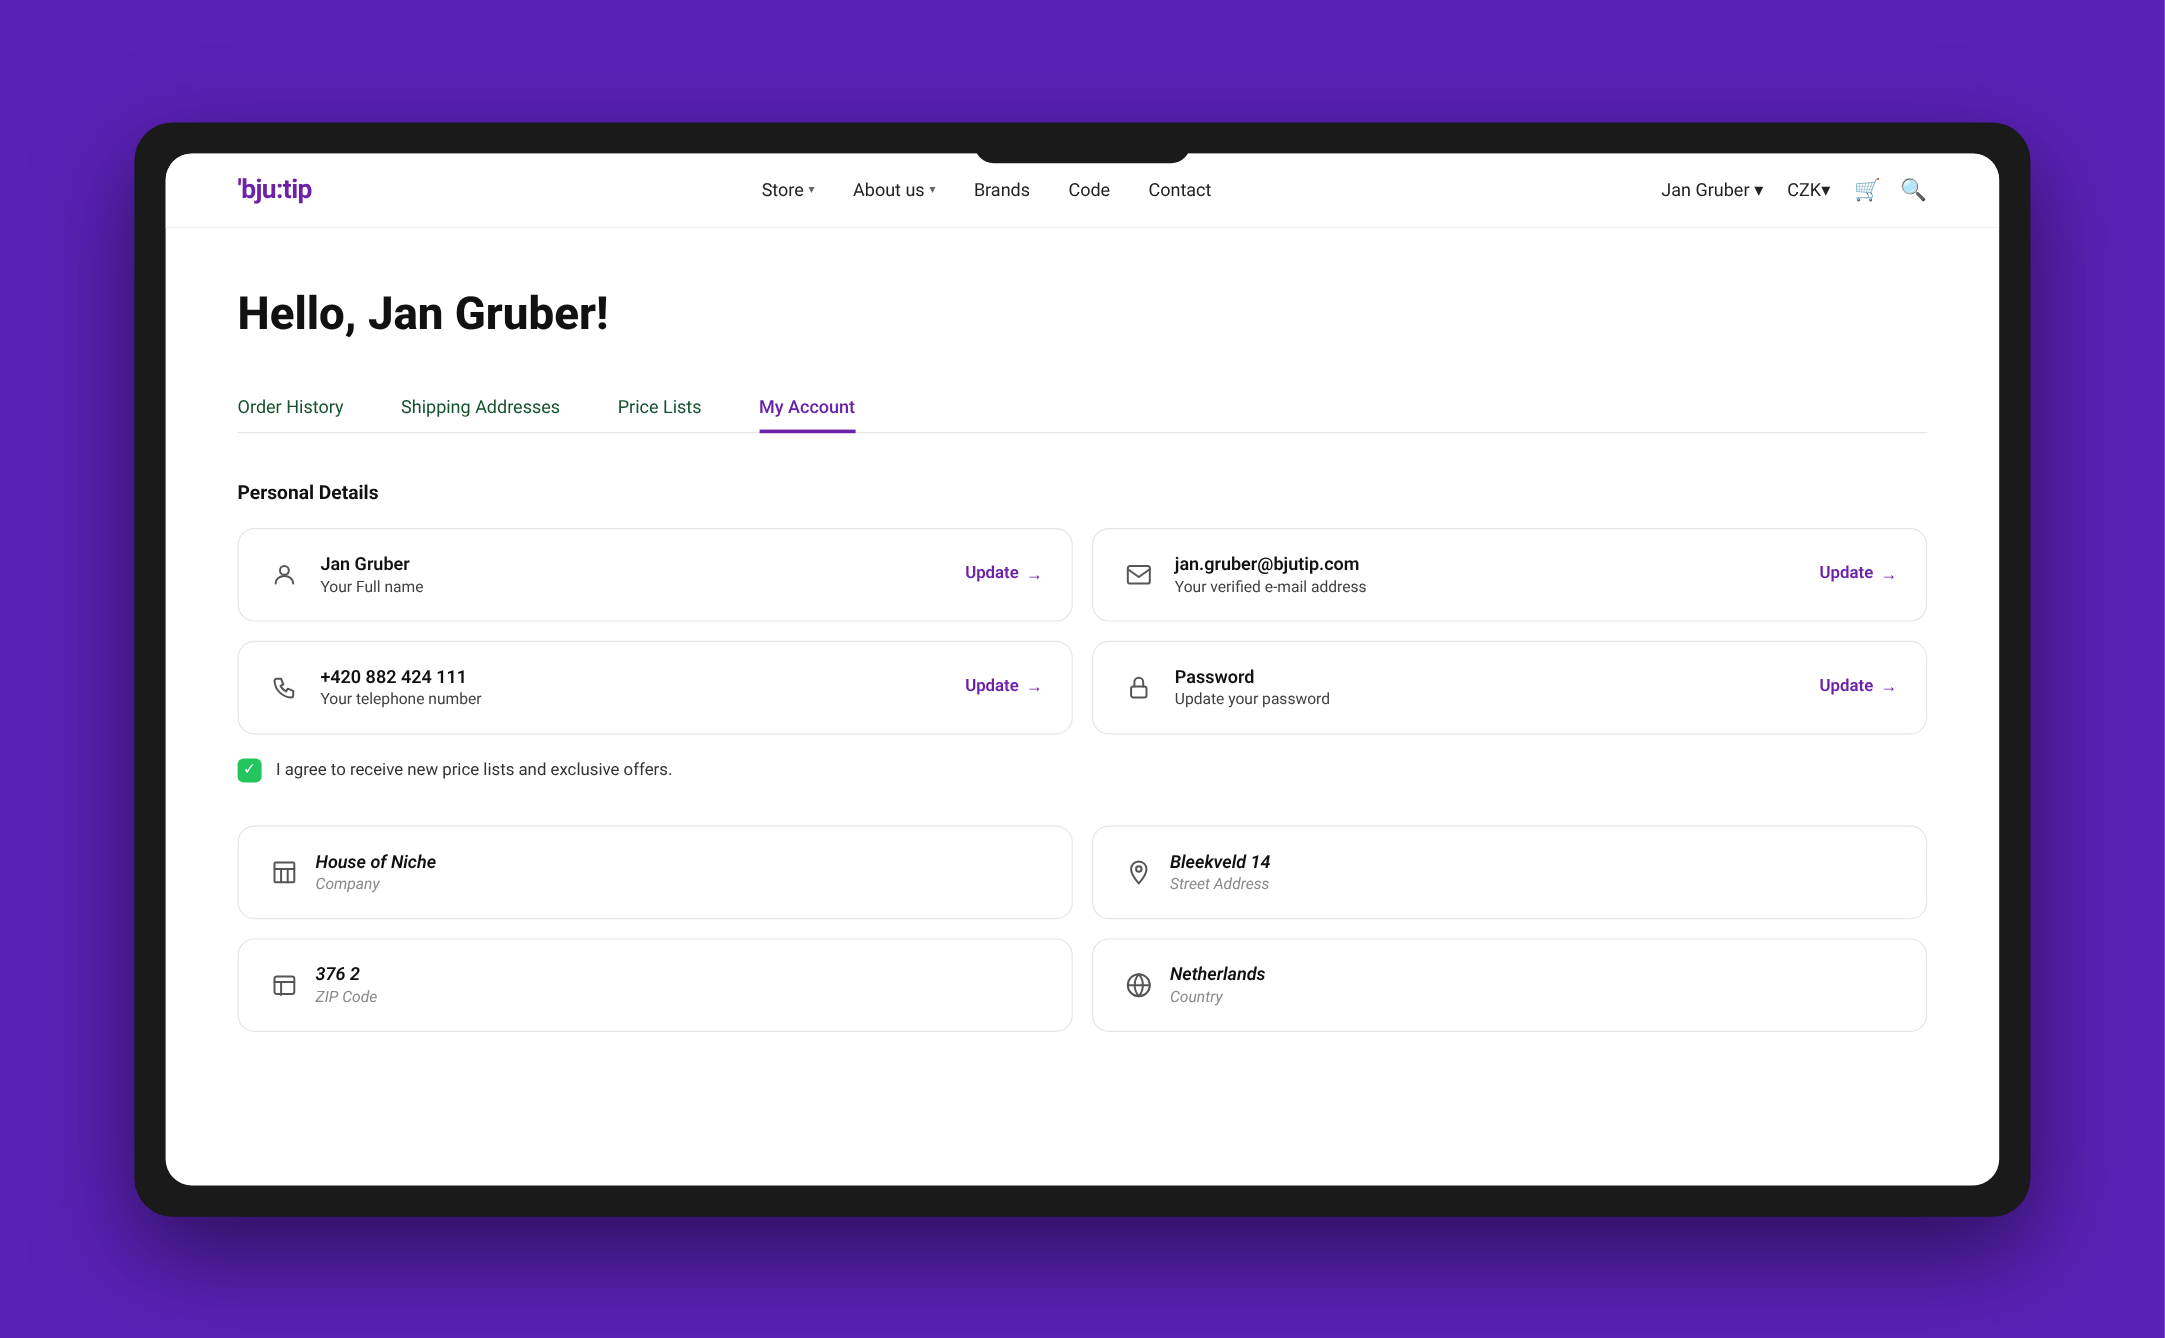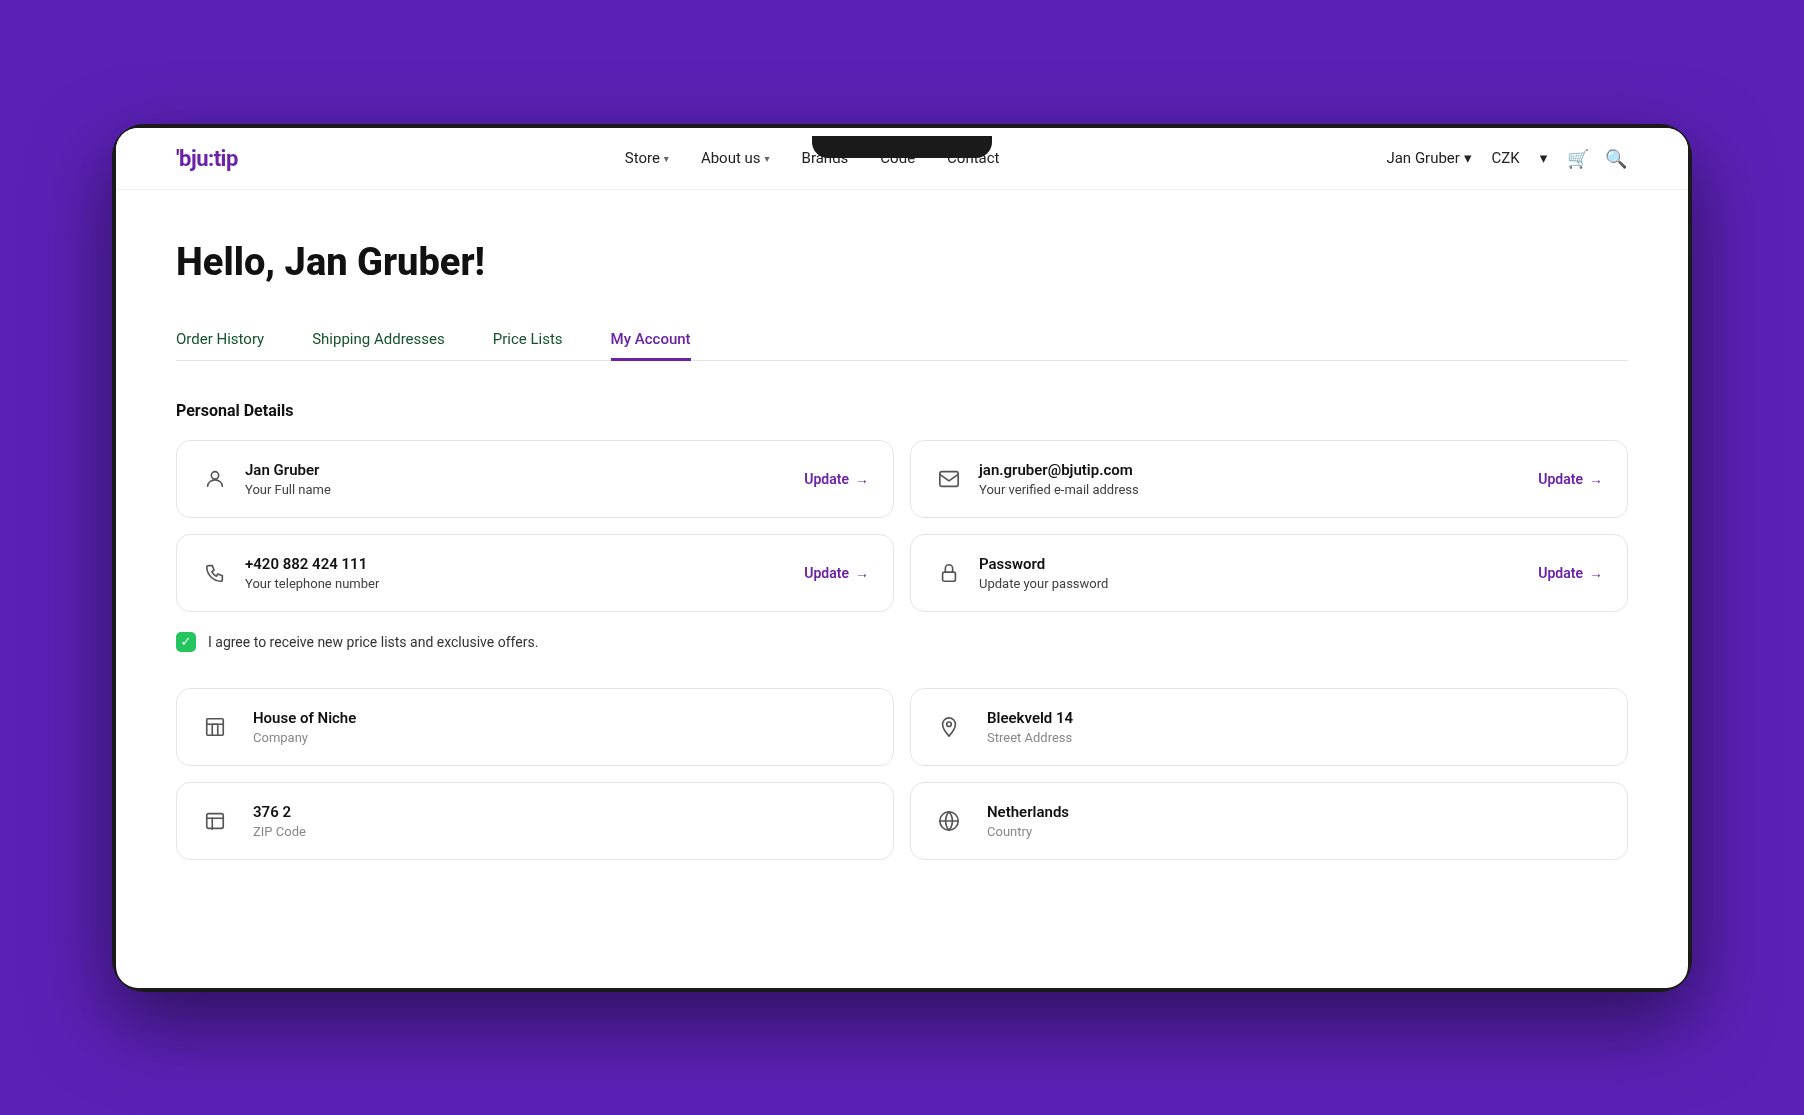--- a/index.html
+++ b/index.html
@@ -8,21 +8,21 @@
       font-family: -apple-system, BlinkMacSystemFont, 'Segoe UI', Roboto, sans-serif;
       min-height: 100vh;
       display: flex;
       align-items: center;
       justify-content: center;
       padding: 20px;
     }
     .device-frame {
       background: #1a1a1a;
       border-radius: 32px;
-      padding: 4px;
+      padding: 26px;
       width: 1580px;
       max-width: 100%;
       box-shadow: 0 30px 80px rgba(0,0,0,0.5);
       position: relative;
     }
     .device-notch {
       position: absolute;
       top: 12px;
       left: 50%;
       transform: translateX(-50%);
@@ -80,21 +80,21 @@
       display: flex;
       align-items: center;
       gap: 4px;
       font-size: 15px;
       color: #222;
       cursor: pointer;
     }
     .nav-currency {
       display: flex;
       align-items: center;
-      gap: 20px;
+      gap: 0;
       font-size: 15px;
       color: #222;
       cursor: pointer;
       justify-content: center;
     }
     .nav-icons {
       display: flex;
       align-items: center;
       gap: 16px;
     }
@@ -226,22 +226,23 @@
     .company-cards {
       display: grid;
       grid-template-columns: 1fr 1fr;
       gap: 16px;
     }
     .company-card {
       border: 1.5px solid #e5e5e5;
       border-radius: 14px;
       padding: 20px 24px;
       display: flex;
-      gap: 24px;
+      gap: 12px;
       background: #fff;
+      font-style: italic;
     }
     .company-card-icon {
       font-size: 20px;
       color: #555;
       width: 28px;
       display: flex;
       align-items: center;
       justify-content: center;
       flex-shrink: 0;
     }

